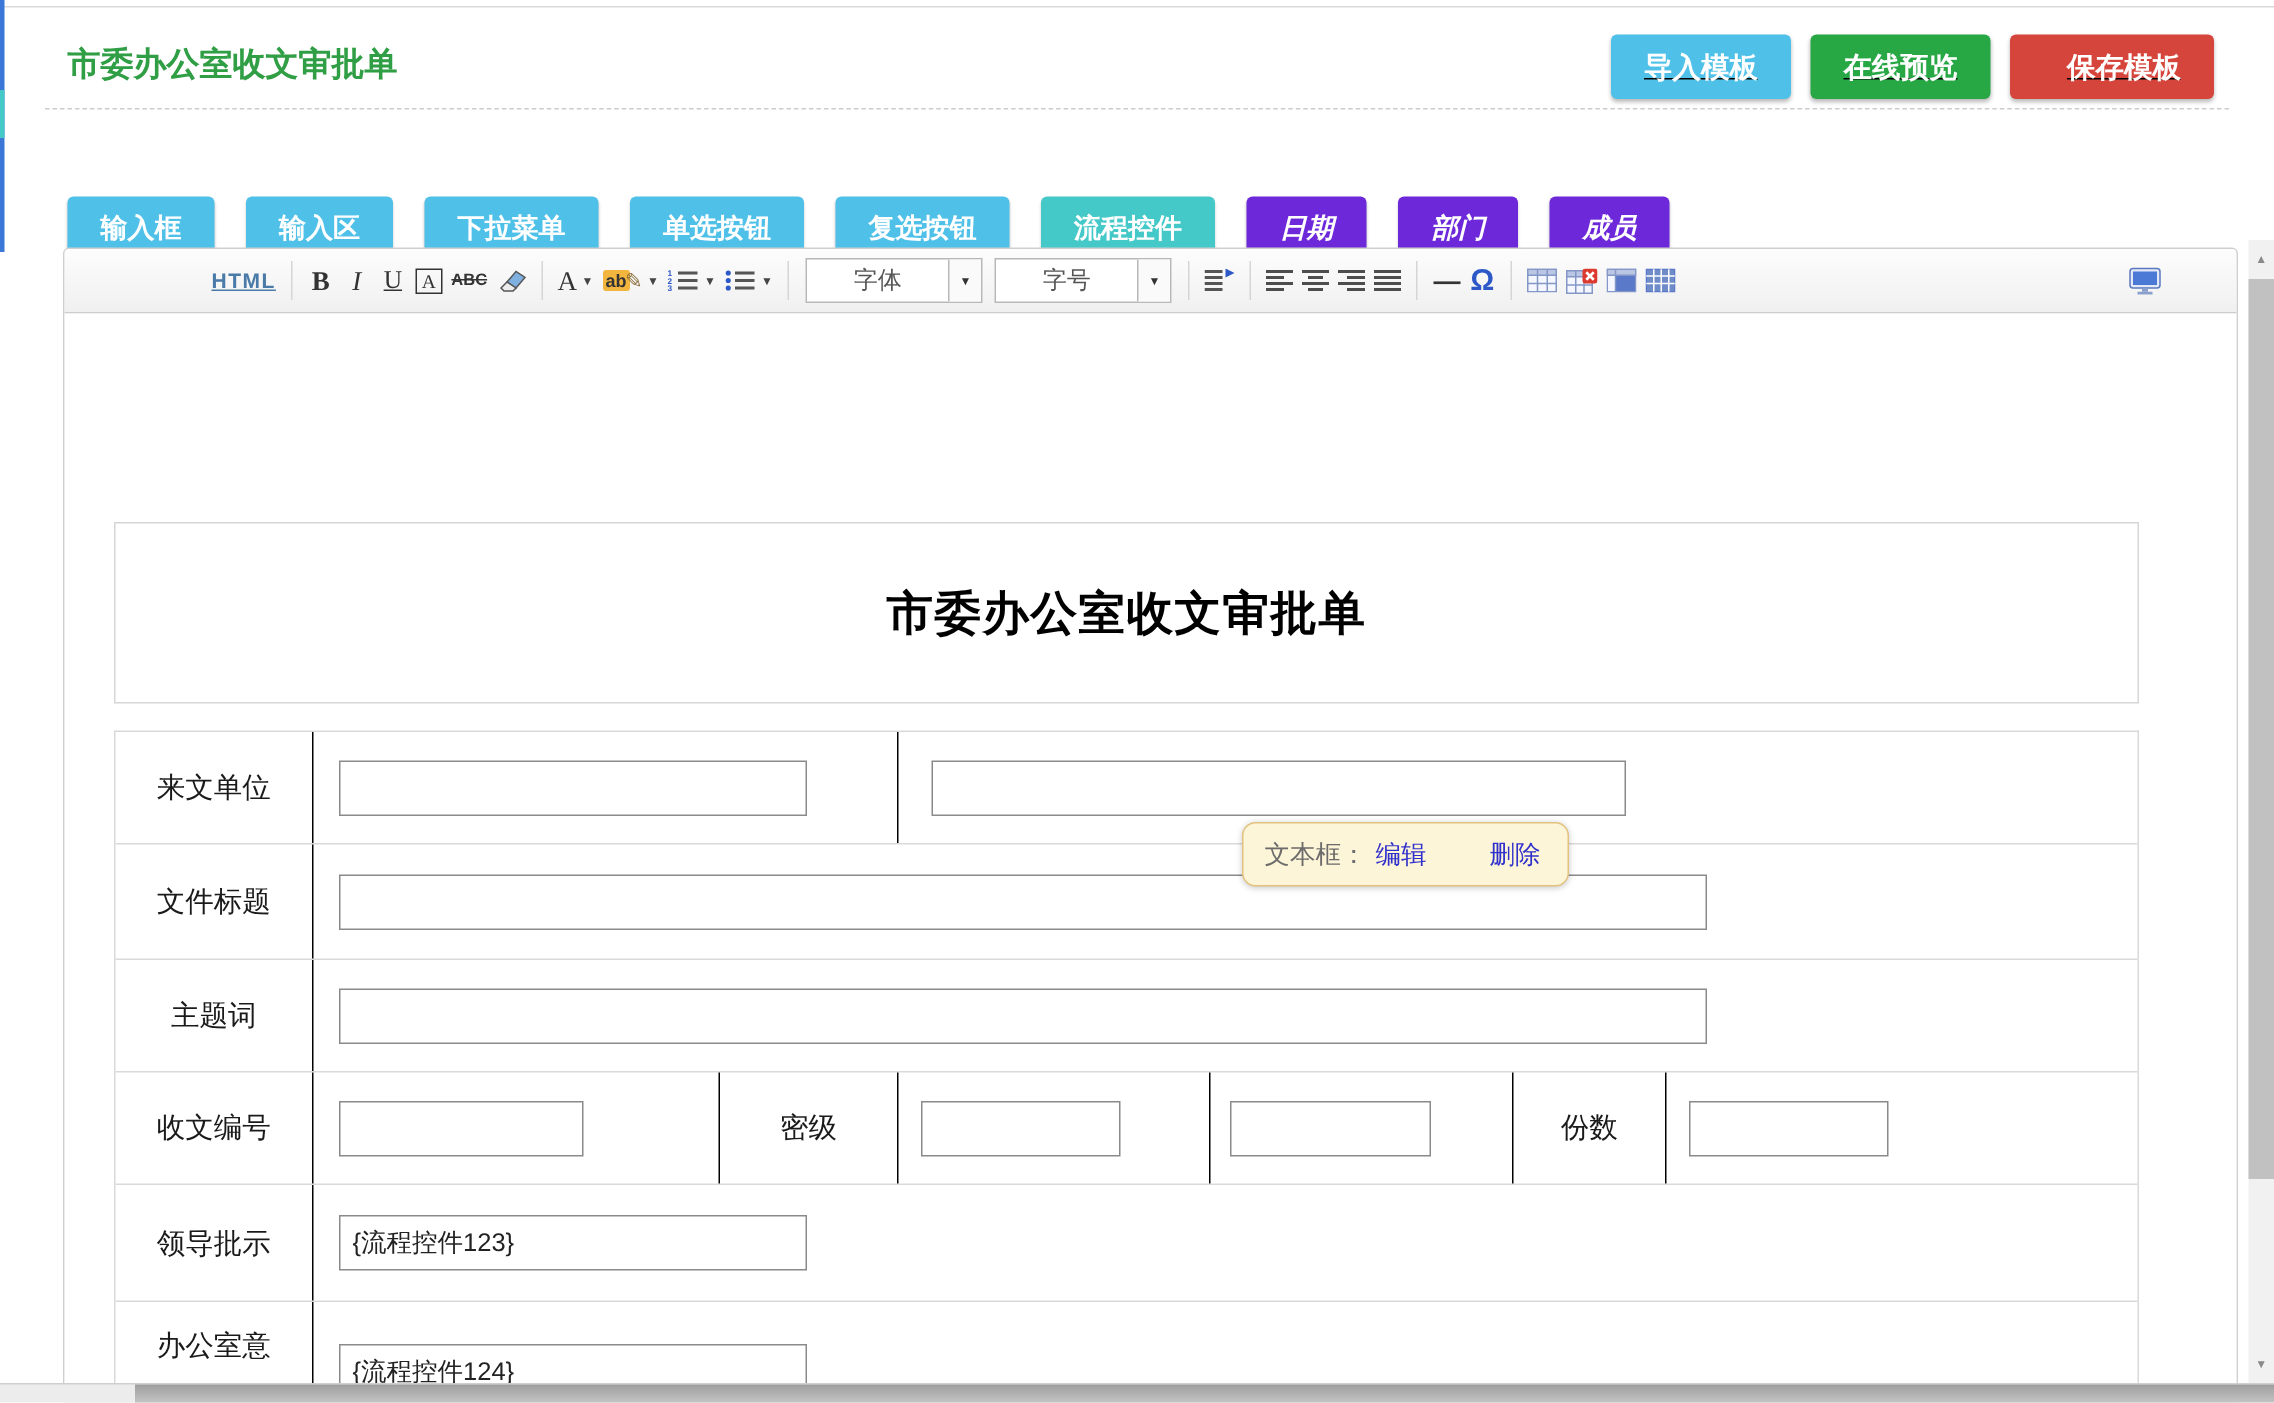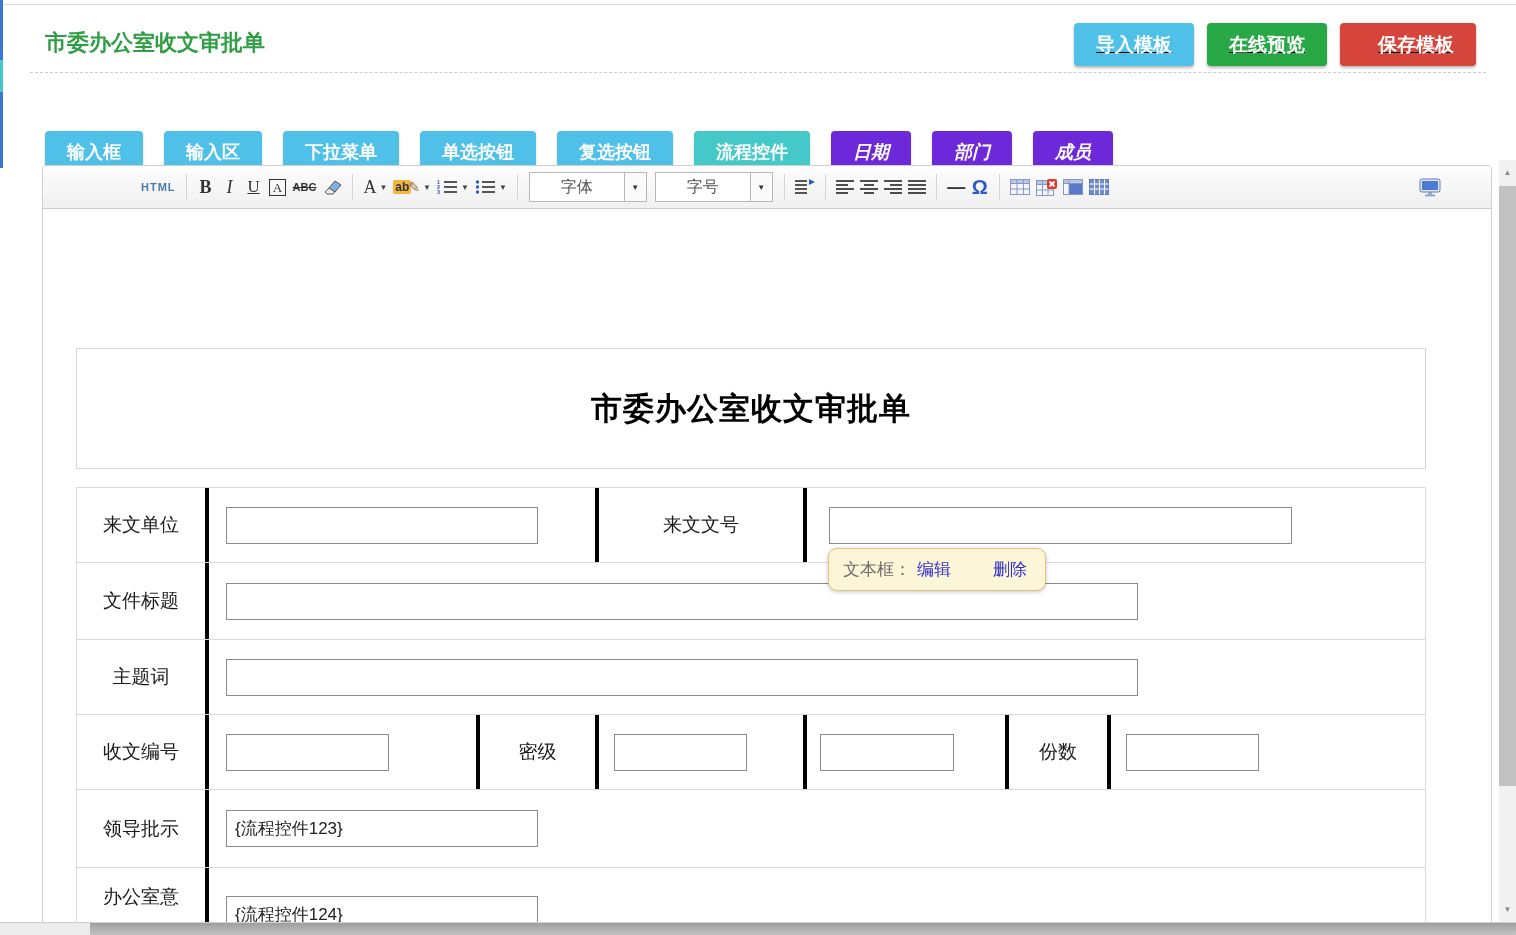--- a/index.html
+++ b/index.html
@@ -32,21 +32,21 @@
 
   
   .editor-panel { position:absolute; left:42px; top:165px; width:1450px; height:770px;
     border:1px solid #cfcfcf; border-radius:4px 4px 0 0; background:#fff; overflow:hidden; }
 
   .editor-toolbar { height:43px; display:flex; align-items:center; padding-left:95px;
     background:linear-gradient(#fdfdfd,#f0f0f0); border-bottom:1px solid #ccc; }
   .tb-sep { width:1px; height:26px; background:#d5d5d5; margin:0 7px; flex:none; }
   .tb-btn { display:flex; align-items:center; justify-content:center; min-width:24px; height:30px;
     padding:0 3px; color:#333; cursor:pointer; flex:none; }
-  .tb-html { font-size:11px; font-weight:bold; color:#4a7aa8; letter-spacing:1px; }
+  .tb-html { font-size:14px; font-weight:bold; color:#4a7aa8; letter-spacing:1px;text-decoration:underline; }
   .tb-b { font-family:"Liberation Serif", serif; font-weight:bold; font-size:18px; }
   .tb-i { font-family:"Liberation Serif", serif; font-style:italic; font-size:18px; }
   .tb-u { font-family:"Liberation Serif", serif; font-size:17px; text-decoration:underline; }
   .tb-abox { font-family:"Liberation Serif", serif; font-size:13px; border:1px solid #333; padding:0 3px; line-height:15px; }
   .tb-abc { font-size:11px; font-weight:bold; text-decoration:line-through; }
   .tb-acolor { font-family:"Liberation Serif", serif; font-size:18px; }
   .caret { font-size:8px; color:#444; margin-left:3px; }
   .ab-chip { background:#f2b53d; font-size:12px; font-weight:bold; padding:0 2px; border-radius:2px; }
   .pencil { color:#8a6d3b; font-size:14px; margin-left:-3px; }
   .tb-hr { font-size:18px; font-weight:bold; letter-spacing:-1px; }
@@ -62,21 +62,21 @@
   .tb-monitor { margin-right:47px; }
 
   
   .editor-content { position:relative; height:726px; overflow:hidden; background:#fff; }
   .doc-title-box { margin:139px 0 0 33px; width:1350px; height:121px; border:1px solid #d6d6d6;
     display:flex; align-items:center; justify-content:center; }
   .doc-title { font-size:31px; font-weight:bold; color:#000; letter-spacing:1px; }
 
   .ftable { margin:18px 0 0 33px; width:1350px; border:1px solid #d9d9d9; border-bottom:none; }
   .frow { display:flex; border-bottom:1px solid #d9d9d9; }
-  .fcell { border-right:4px solid #000000; display:flex; align-items:center; flex:none; }
+  .fcell { border-right:1px solid #000000; display:flex; align-items:center; flex:none; }
   .fcell:last-child { border-right:none; }
   .flabel { justify-content:center; font-size:19px; color:#1a1a1a; }
   .tin { height:37px; border:1px solid #8a8a8a; background:#fff; font-size:17px;
     padding:0 8px; font-family:"Liberation Sans", sans-serif; color:#222; }
   .h75{height:75px;} .h77{height:77px;} .h78{height:78px;} .h100{height:110px;}
   .top-align { align-items:flex-start; }
 
   
   .tooltip { position:absolute; left:828px; top:548px; width:218px; height:43px; z-index:20;
     background:#fdf5d8; border:1px solid #e3c27f; border-radius:9px;
@@ -324,21 +324,20 @@
       <span class="doc-title">市委办公室收文审批单</span>
     </div>
 
     <div class="ftable">
 
       <div class="frow h75">
         <div class="fcell flabel" style="width:132px">来文单位</div>
         <div class="fcell" style="width:390px">
           <input class="tin" style="margin-left: 17px; width: 312px;">
         </div>
-        <div class="fcell flabel" style="width:208px">来文文号</div>
         <div class="fcell" style="width:620px">
           <input class="tin" style="margin-left: 22px; width: 463px;">
         </div>
       </div>
 
       <div class="frow h77">
         <div class="fcell flabel" style="width:132px">文件标题</div>
         <div class="fcell" style="width:1218px">
           <input class="tin" style="margin-left: 17px; width: 912px;">
         </div>

